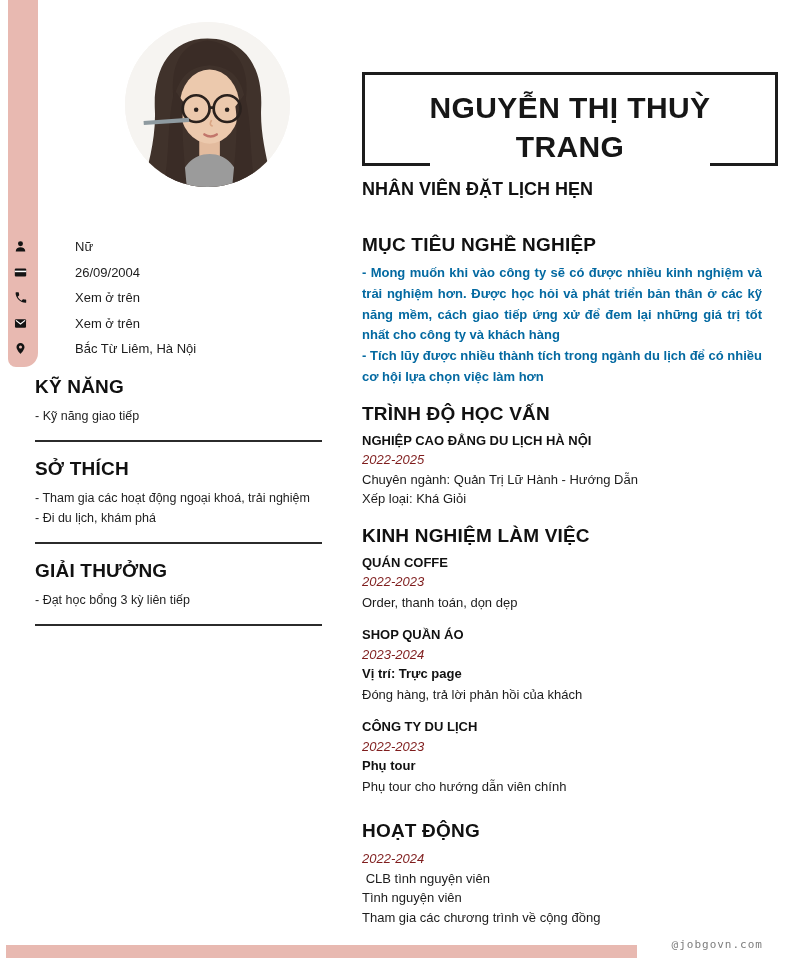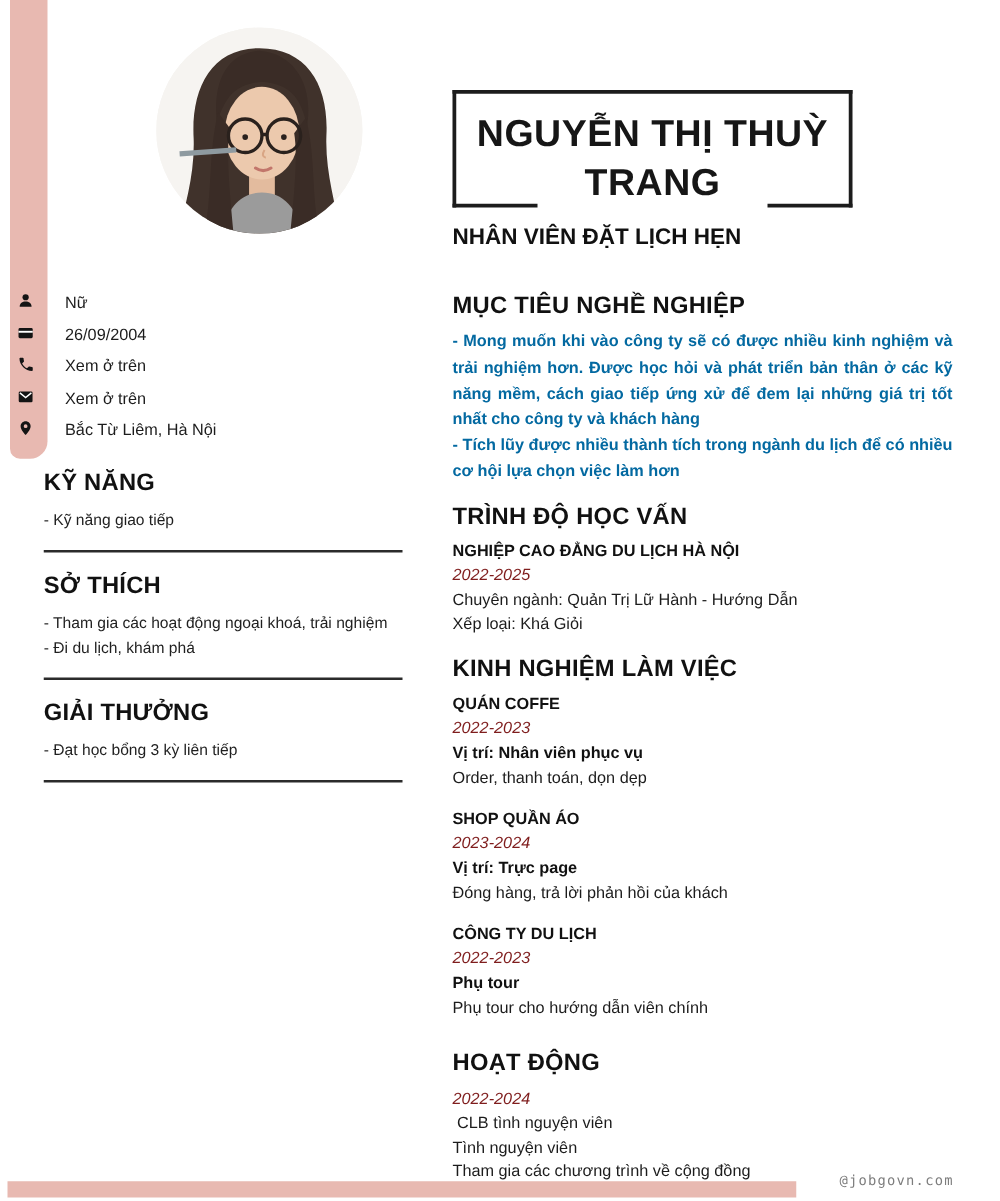--- a/index.html
+++ b/index.html
@@ -22,39 +22,39 @@
     background:#E8B9B1;
   }
   
   .photo-wrap {
     position:absolute; left:125px; top:22px; width:165px; height:165px;
     border-radius:50%; overflow:hidden; background:#f6f4f1;
   }
   .photo-wrap svg { display:block; width:100%; height:100%; }
   
   .name-box {
-    position:absolute; left:362px; top:72px; width:320px; height:94px;
+    position:absolute; left:362px; top:72px; width:416px; height:94px;
     border:3px solid #1c1c1c; border-bottom:none;
     text-align:center; padding-top:13px;
   }
   .name-box::before, .name-box::after {
     content:""; position:absolute; bottom:0; width:68px; height:3px; background:#1c1c1c;
   }
   .name-box::before { left:-3px; }
   .name-box::after  { right:-3px; }
   .name-line {
     font-size:30px; font-weight:700; line-height:39px; letter-spacing:.4px; color:#161616;
   }
   .job-title {
     position:absolute; left:362px; top:179px; width:392px;
     text-align:left; font-size:18px; font-weight:700; color:#111;
   }
   
   .contact { position:absolute; left:14px; top:234px; width:320px; }
-  .contact-row { display:flex; align-items:flex-start; height:25.5px; }
+  .contact-row { display:flex; align-items:center; height:25.5px;gap:23px; }
   .contact-row .cicon { width:13px; height:13px; flex:0 0 13px; }
   .contact-row .cicon svg { display:block; width:13px; height:13px; }
   .contact-row .ctext { margin-left:25px; font-size:13px; color:#1c1c1c; }
   
   .left-col { position:absolute; left:35px; top:376px; width:287px; }
   .sec-h {
     font-size:19px; font-weight:700; color:#111; letter-spacing:.2px;
   }
   .left-col .sec-h { margin-bottom:8px; }
   .left-item { font-size:12.5px; line-height:20px; color:#1f1f1f; }
@@ -200,21 +200,20 @@
     <div class="sub-h">NGHIỆP CAO ĐẲNG DU LỊCH HÀ NỘI</div>
     <div class="date-line">2022-2025</div>
     <div class="body-line">Chuyên ngành: Quản Trị Lữ Hành - Hướng Dẫn</div>
     <div class="body-line">Xếp loại: Khá Giỏi</div>
   </div>
 
   <div class="sec-h exp-h">KINH NGHIỆM LÀM VIỆC</div>
   <div class="job-block">
     <div class="sub-h">QUÁN COFFE</div>
     <div class="date-line">2022-2023</div>
-    <div class="sub-h">Vị trí: Nhân viên phục vụ</div>
     <div class="body-line desc-gap">Order, thanh toán, dọn dẹp</div>
   </div>
   <div class="job-block">
     <div class="sub-h">SHOP QUẦN ÁO</div>
     <div class="date-line">2023-2024</div>
     <div class="sub-h">Vị trí: Trực page</div>
     <div class="body-line desc-gap">Đóng hàng, trả lời phản hồi của khách</div>
   </div>
   <div class="job-block">
     <div class="sub-h">CÔNG TY DU LỊCH</div>

